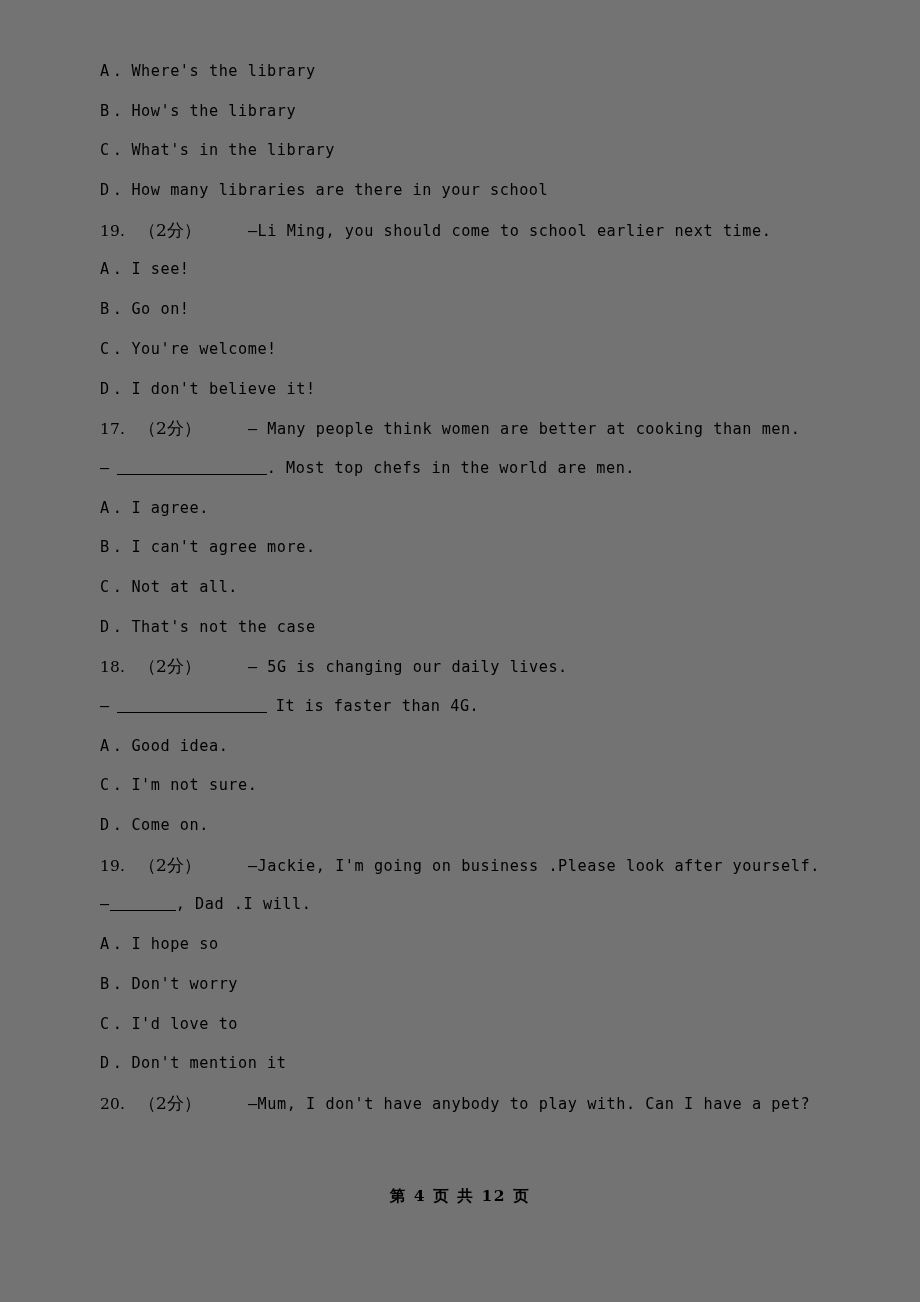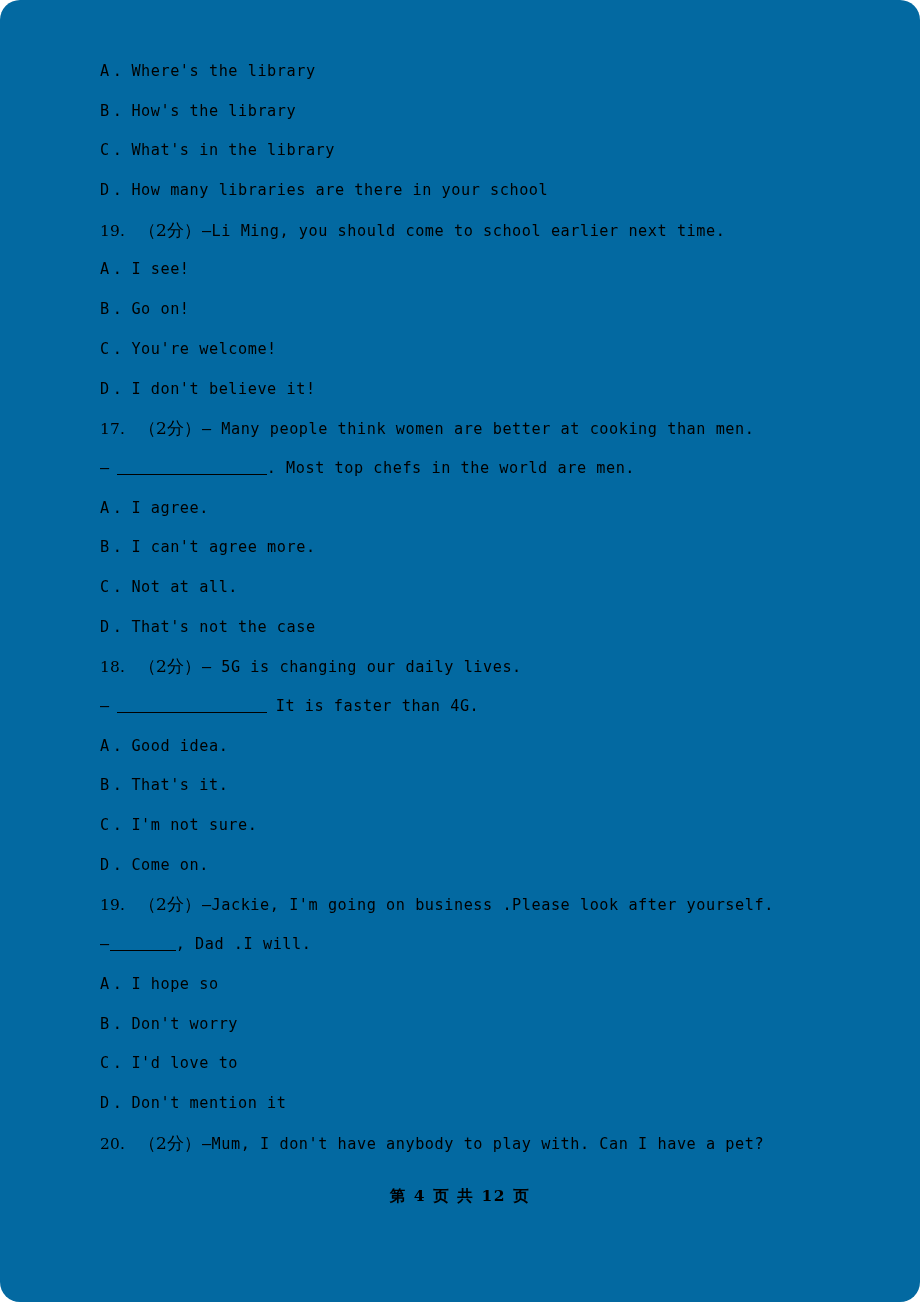--- a/index.html
+++ b/index.html
@@ -15,22 +15,21 @@
     color: #000000;
     overflow: hidden;
   }
 
   #page {
     position: absolute;
     left: 0;
     top: 0;
     width: 920px;
     height: 1302px;
-    background: #0369a1;
-    border-radius: 20px;
+    background: #737373;
   }
 
   #content {
     position: absolute;
     left: 100px;
     top: 52px;
     width: 740px;
   }
 
   
@@ -66,20 +65,21 @@
   }
   .qstem .qmarks {
     display: inline-block;
     font-family: "DejaVu Serif", serif;
     font-size: 17px;
     letter-spacing: 0px;
     padding-right: 1px;
   }
   .qstem .qtext {
     display: inline-block;
+    margin-left: 46px;
   }
 
   
   .qans .dash {
     display: inline-block;
   }
   .qans .blank {
     display: inline-block;
     border-bottom: 1px solid #000000;
     height: 15px;
@@ -133,21 +133,20 @@
         <div class="line qans"><span class="dash">—</span><span class="blank long gap-before"></span><span class="anstext">. Most top chefs in the world are men.</span></div>
         <div class="line option"><span class="optlet">A</span><span class="optsep">.</span><span class="opttext">I agree.</span></div>
         <div class="line option"><span class="optlet">B</span><span class="optsep">.</span><span class="opttext">I can't agree more.</span></div>
         <div class="line option"><span class="optlet">C</span><span class="optsep">.</span><span class="opttext">Not at all.</span></div>
         <div class="line option"><span class="optlet">D</span><span class="optsep">.</span><span class="opttext">That's not the case</span></div>
       </div>
       <div>
         <div class="line qstem"><span class="qnum">18.</span><span class="qmarks">（2分）</span><span class="qtext">— 5G is changing our daily lives.</span></div>
         <div class="line qans"><span class="dash">—</span><span class="blank long gap-before"></span><span class="anstext pad">It is faster than 4G.</span></div>
         <div class="line option"><span class="optlet">A</span><span class="optsep">.</span><span class="opttext">Good idea.</span></div>
-        <div class="line option"><span class="optlet">B</span><span class="optsep">.</span><span class="opttext">That's it.</span></div>
         <div class="line option"><span class="optlet">C</span><span class="optsep">.</span><span class="opttext">I'm not sure.</span></div>
         <div class="line option"><span class="optlet">D</span><span class="optsep">.</span><span class="opttext">Come on.</span></div>
       </div>
       <div>
         <div class="line qstem"><span class="qnum">19.</span><span class="qmarks">（2分）</span><span class="qtext">—Jackie, I'm going on business .Please look after yourself.</span></div>
         <div class="line qans"><span class="dash">—</span><span class="blank short"></span><span class="anstext">, Dad .I will.</span></div>
         <div class="line option"><span class="optlet">A</span><span class="optsep">.</span><span class="opttext">I hope so</span></div>
         <div class="line option"><span class="optlet">B</span><span class="optsep">.</span><span class="opttext">Don't worry</span></div>
         <div class="line option"><span class="optlet">C</span><span class="optsep">.</span><span class="opttext">I'd love to</span></div>
         <div class="line option"><span class="optlet">D</span><span class="optsep">.</span><span class="opttext">Don't mention it</span></div>

